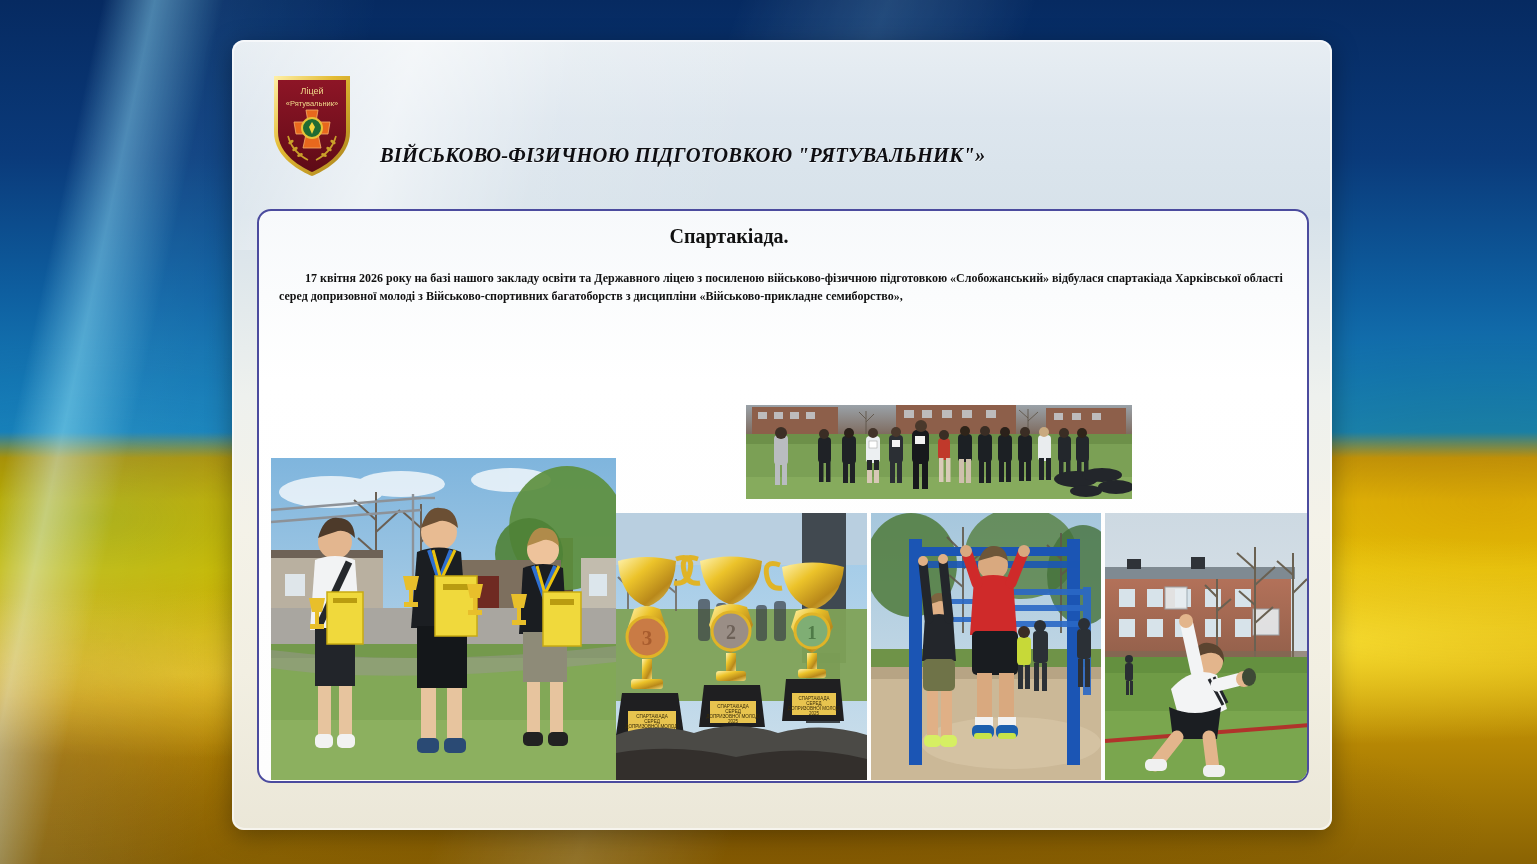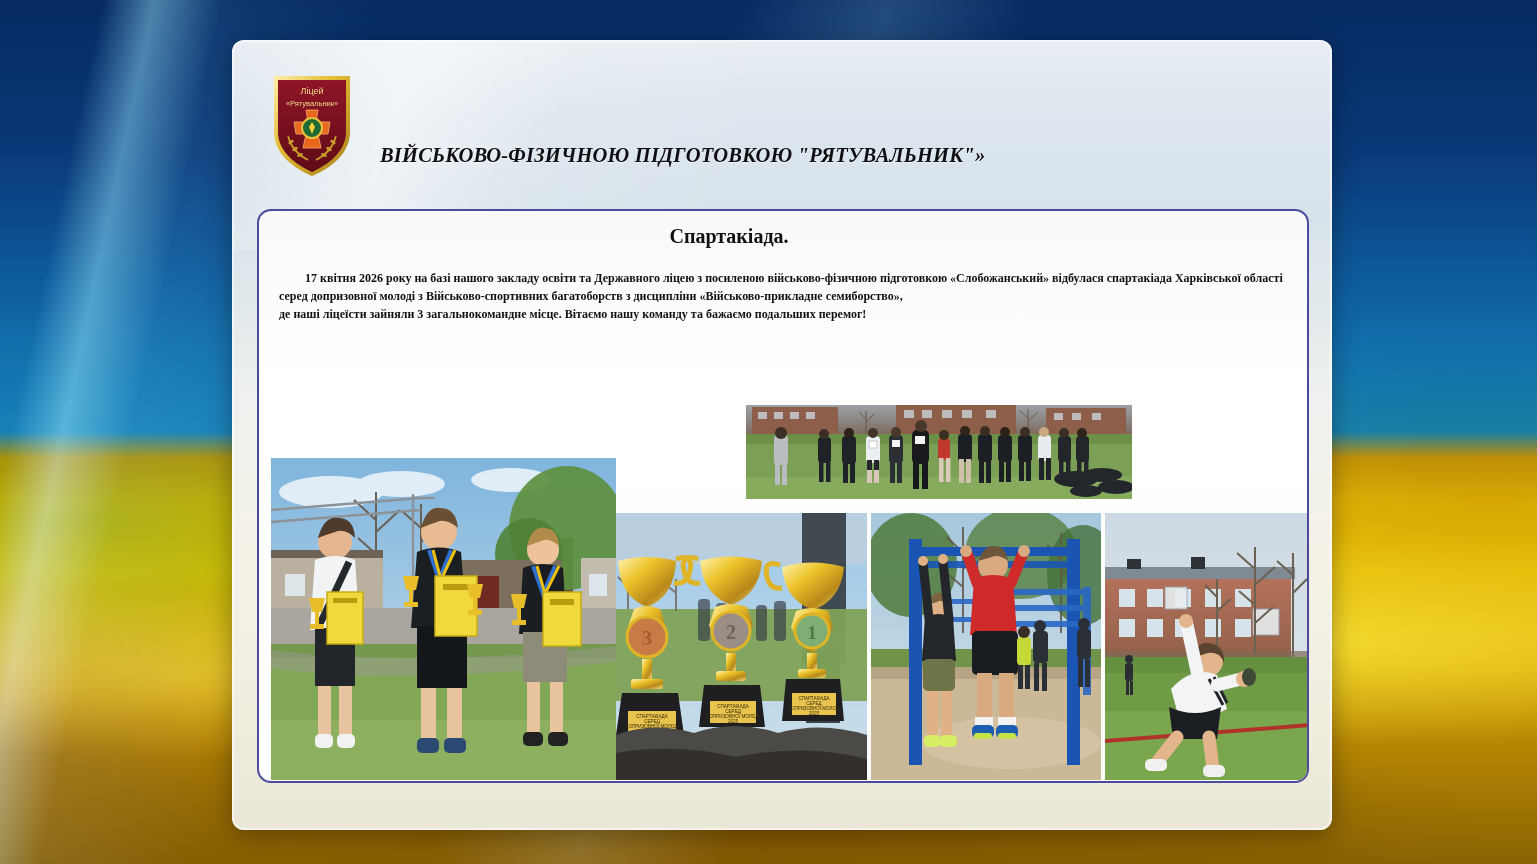--- a/index.html
+++ b/index.html
@@ -242,21 +242,20 @@
       <span class="ln">ХАРКІВСЬКОЇ ОБЛАСНОЇ РАДИ</span>
     </div>
   </div>
 
   <div id="content-box">
 
     <div id="article-title">Спартакіада.</div>
 
     <div id="article-body">
       <p class="indent">17 квітня 2026 року на базі нашого закладу освіти та Державного ліцею з посиленою військово-фізичною підготовкою «Слобожанський» відбулася спартакіада Харківської області серед допризовної молоді з Військово-спортивних багатоборств з дисципліни «Військово-прикладне семиборство»,</p>
-      <p>де наші ліцеїсти зайняли 3 загальнокомандне місце. Вітаємо нашу команду та бажаємо подальших перемог!</p>
     </div>
 
     <div id="photos">
 
       <div class="photo" id="photo-lineup">
         <svg viewBox="0 0 386 94" preserveAspectRatio="none" class="ph-svg">
           <defs>
             <linearGradient id="bldg" x1="0" y1="0" x2="0" y2="1">
               <stop offset="0%" stop-color="#9aa2a8"></stop>
                 <stop offset="100%" stop-color="#7e6a5d"></stop>

